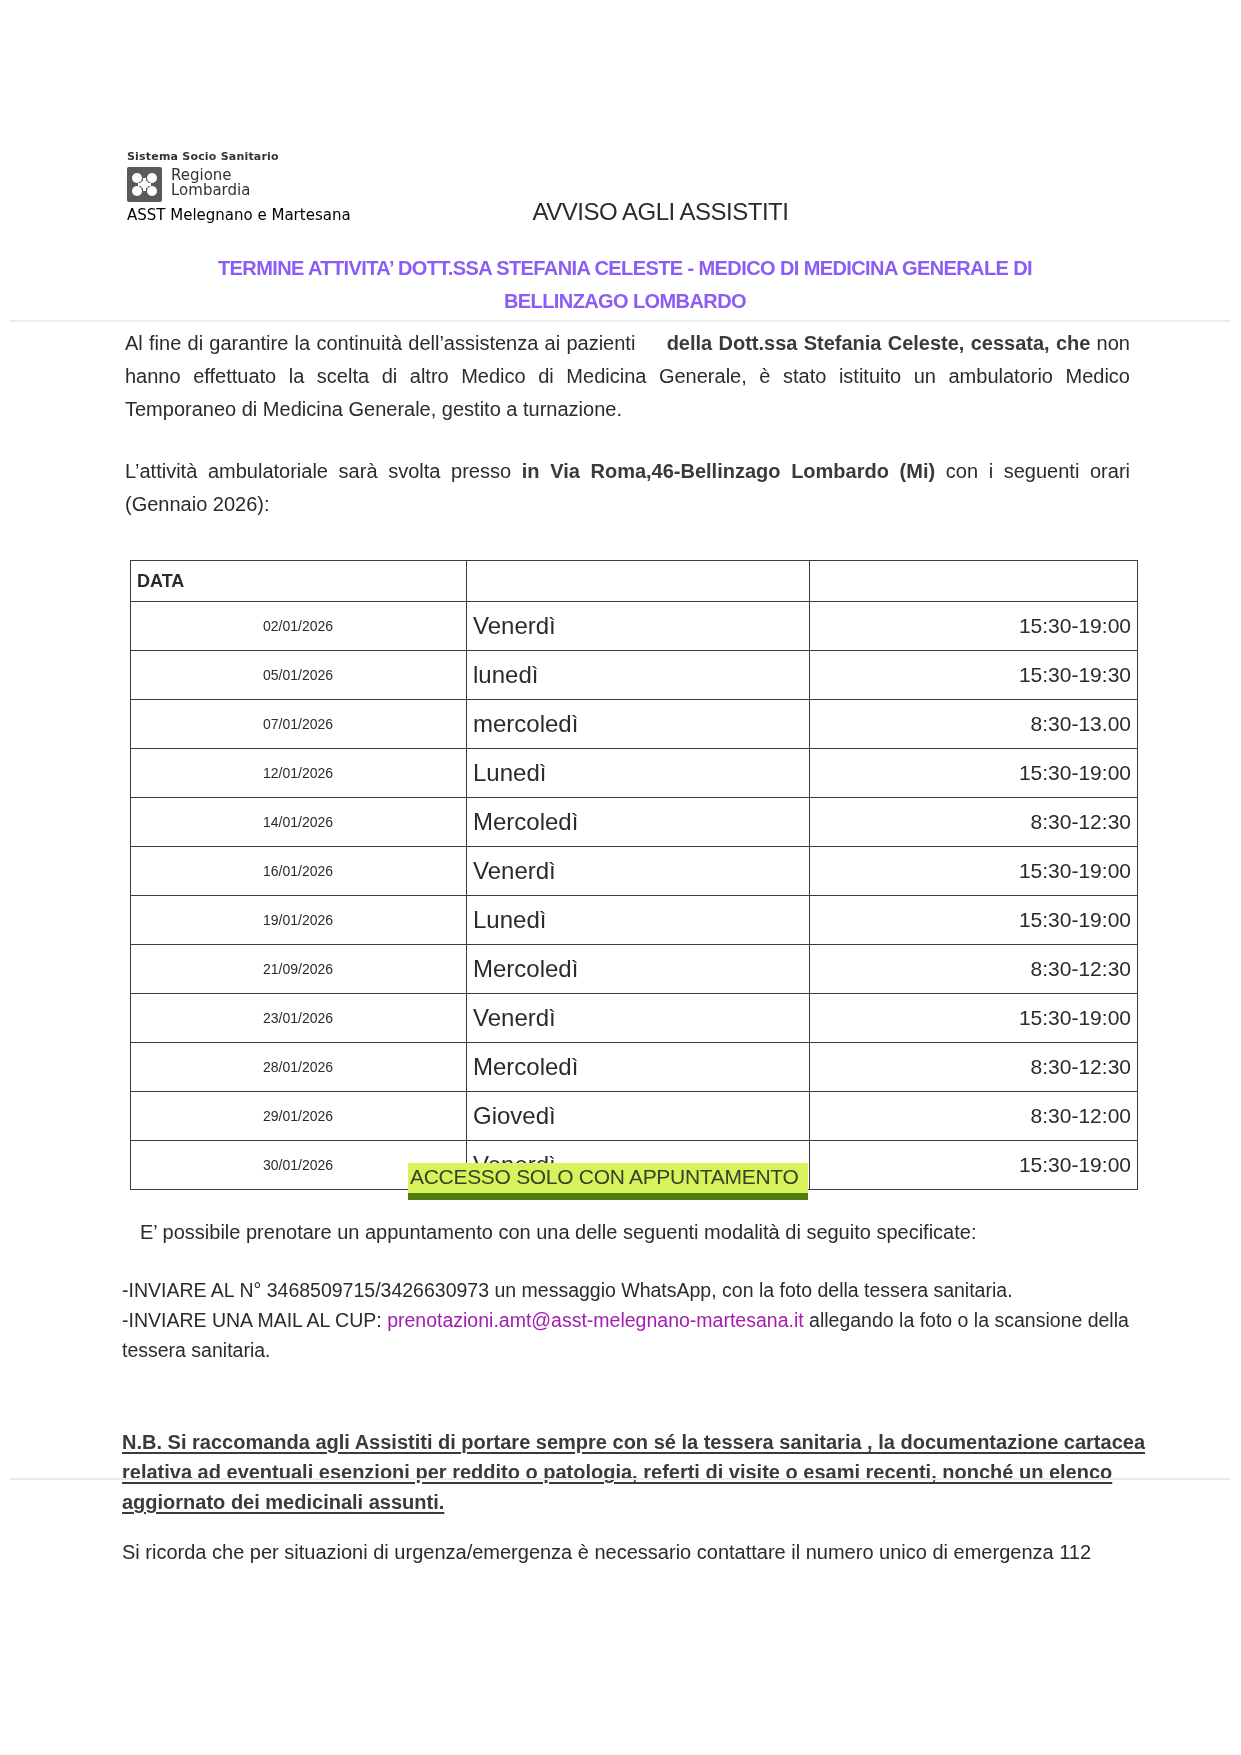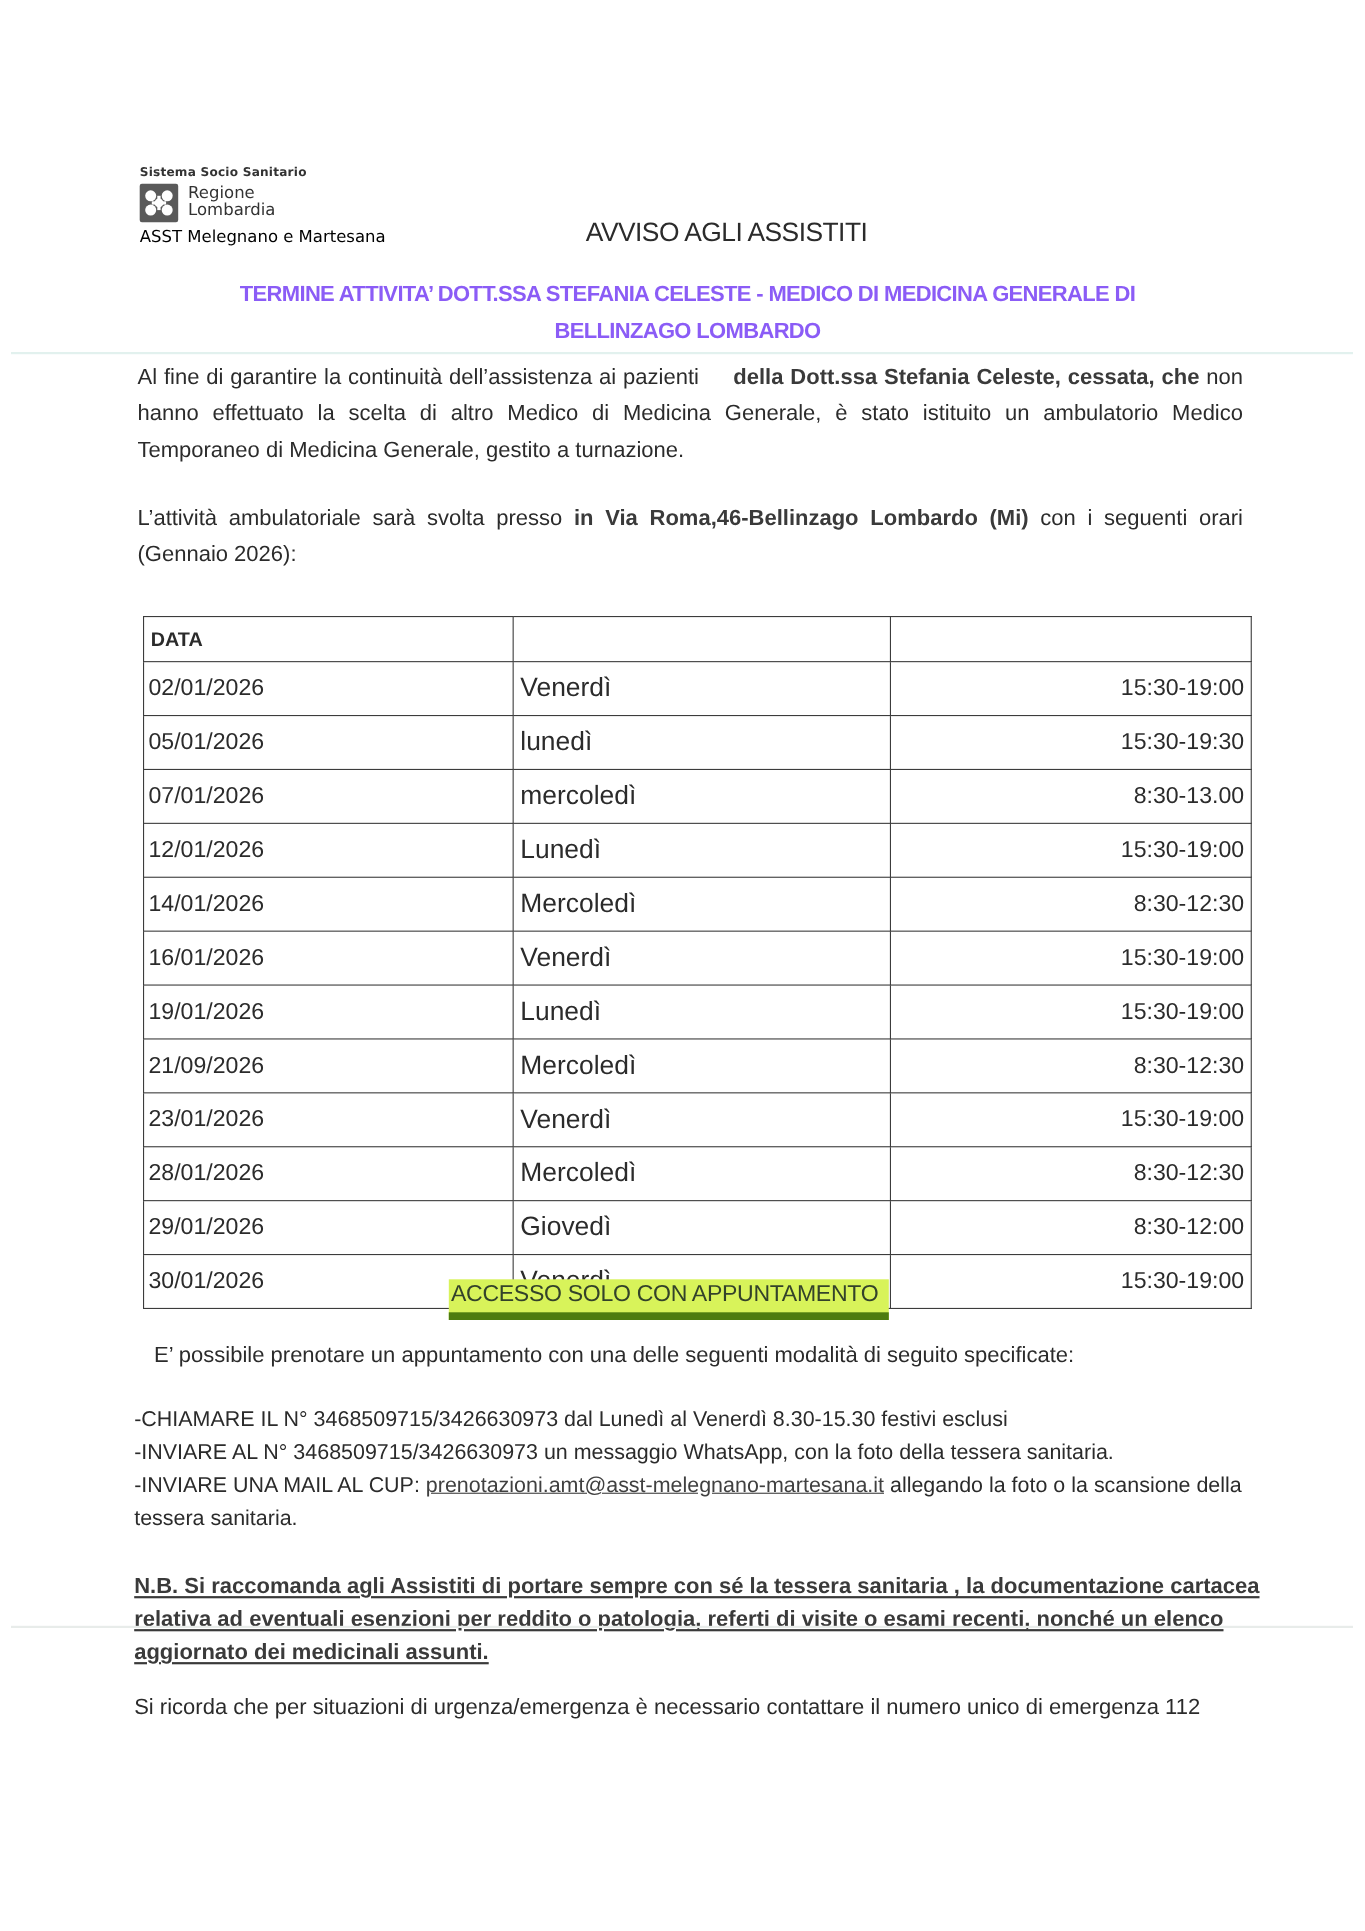--- a/index.html
+++ b/index.html
@@ -25,32 +25,32 @@
 
   .para { left: 125px; width: 1005px; font-size: 20px; line-height: 33px; color: #2b2b2b; text-align: justify; }
   .para b { color: #3a3a3a; }
   .p1 { top: 327px; }
   .p2 { top: 436px; margin-top: 19px; }
 
   
   .schedule { left: 130px; top: 513px; width: 1008px; border-collapse: collapse; margin-top: 47px; }
   .schedule td { border: 1.5px solid #3c3c3c; height: 48px; padding: 0 4px; font-size: 22px; color: #2b2b2b; }
   .schedule tr.head td { height: 40px; }
-  .schedule td.c-date { width: 326px; text-align: left; font-size: 21px; padding-right: 5px; }
+  .schedule td.c-date { width: 326px; text-align: center; font-size: 14px; padding-right: 5px; }
   .schedule td.c-day { width: 332px; text-align: left; font-size: 24px; padding-left: 6px; }
   .schedule td.c-time { text-align: right; font-size: 21px; padding-right: 6px; }
   .schedule td.h-date { text-align: left; font-weight: bold; font-size: 18px; padding-left: 6px; vertical-align: middle; }
 
   .highlight { left: 408px; top: 1163px; font-size: 21px; font-weight: normal; color: #33422a;
                background: #d8f35a; padding: 2px 10px 4px 2px; letter-spacing: -0.3px;
                border-bottom: 7px solid #4d7c0f; }
 
   .intro { left: 140px; top: 1221px; font-size: 20px; color: #2b2b2b; }
   .list { left: 122px; width: 1020px; top: 1275px; font-size: 19.5px; line-height: 30px; color: #2b2b2b; }
-  .list a { color: #404040; text-decoration: underline; }
+  .list a { color: #a21caf; }
   .nb { left: 122px; width: 1030px; top: 1427px; font-size: 20px; line-height: 30px; font-weight: bold;
         color: #3a3a3a; text-decoration: underline; text-underline-offset: 3px; }
   .closing { left: 122px; width: 1030px; top: 1537px; font-size: 20px; line-height: 31px; color: #2b2b2b; }
 </style>
 </head>
 <body>
 
 <div class="abs logo-sup">Sistema Socio Sanitario</div>
 <div class="abs logo-box">
   <svg viewBox="0 0 35 35">
@@ -156,21 +156,20 @@
         <td class="c-day">Venerdì</td>
         <td class="c-time">15:30-19:00</td>
       </tr>
     </tbody>
 </table>
 
 <div class="abs highlight">ACCESSO SOLO CON APPUNTAMENTO</div>
 
 <div class="abs intro">E’ possibile prenotare un appuntamento con una delle seguenti modalità di seguito specificate:</div>
 <div class="abs list">
-  <div>-CHIAMARE IL N° 3468509715/3426630973 dal Lunedì al Venerdì 8.30-15.30 festivi esclusi</div>
   <div>-INVIARE AL N° 3468509715/3426630973 un messaggio WhatsApp, con la foto della tessera sanitaria.</div>
   <div>
     <span>-INVIARE UNA MAIL AL CUP: </span><a>prenotazioni.amt@asst-melegnano-martesana.it</a><span> allegando la foto o la scansione della tessera sanitaria.</span>
   </div>
 </div>
 
 <div class="abs nb">N.B. Si raccomanda agli Assistiti di portare sempre con sé la tessera sanitaria , la documentazione cartacea relativa ad eventuali esenzioni per reddito o patologia, referti di visite o esami recenti, nonché un elenco aggiornato dei medicinali assunti.</div>
 <div class="abs scanline2"></div>
 <div class="abs closing">Si ricorda che per situazioni di urgenza/emergenza è necessario contattare il numero unico di emergenza 112</div>
 

